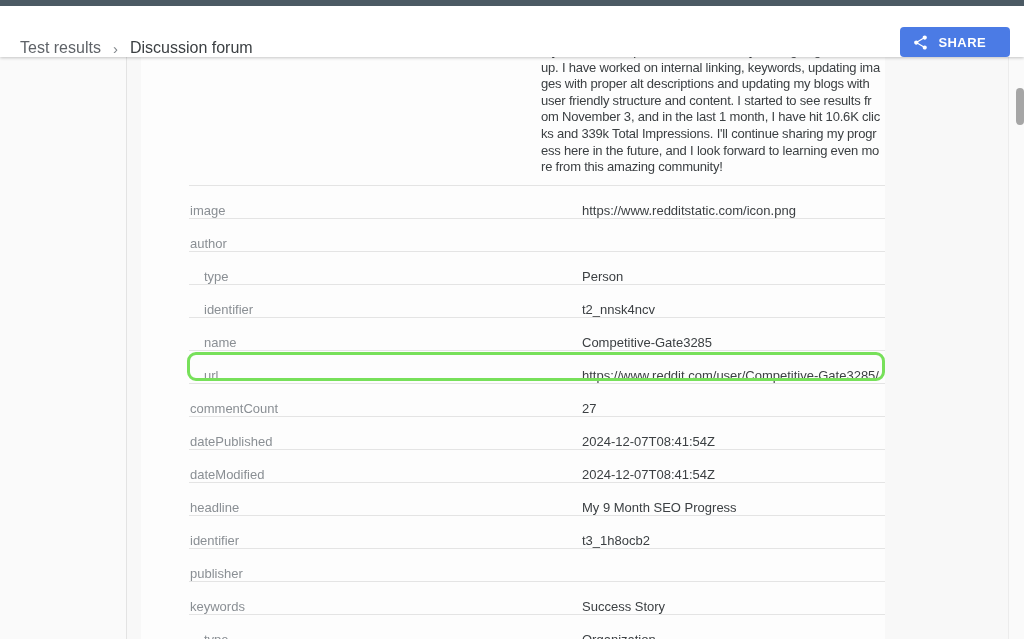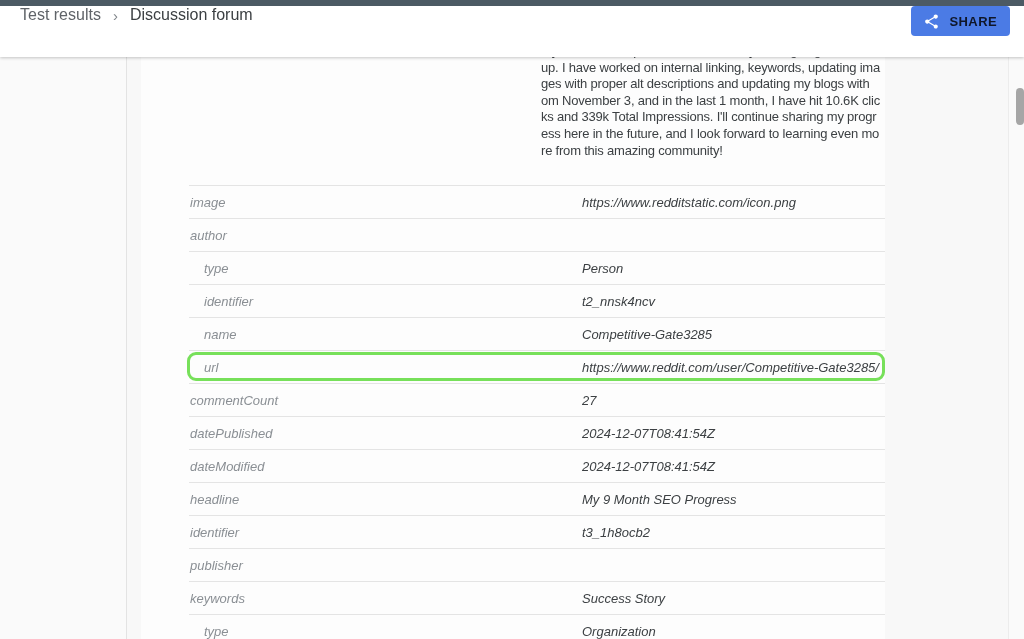--- a/index.html
+++ b/index.html
@@ -15,31 +15,31 @@
   .top-strip {
     position: absolute; top: 0; left: 0; right: 0; height: 6px;
     background: #4c5a64; z-index: 20;
   }
 
   
   .header {
     position: absolute; top: 6px; left: 0; right: 0; height: 51px;
     background: #ffffff; z-index: 10;
     box-shadow: 0 1px 3px rgba(0,0,0,0.22);
-    display: flex; align-items: flex-start;
+    display: flex; align-items: flex-end;
     padding: 0 14px 0 20px;
   }
   .breadcrumb { display: flex; align-items: center; font-size: 16px; }
   .crumb-root { color: #5f6368; cursor: pointer; }
   .crumb-sep { color: #80868b; margin: 0 12px; font-size: 15px; line-height: 1; }
   .crumb-current { color: #3c4043; font-weight: 400; }
   .header-spacer { flex: 1; }
   .share-btn {
-    background: #4b7be5; color: #0f172a; border: none; border-radius: 4px;
-    height: 30px; padding: 0 13px 0 12px; display: flex; align-items: center; gap: 9px;
+    background: #4b7be5; color: #ffffff; border: none; border-radius: 4px;
+    height: 30px; padding: 0 24px 0 12px; display: flex; align-items: center; gap: 9px;
     font-family: "Liberation Sans", sans-serif;
     font-size: 13px; font-weight: 700; letter-spacing: 0.4px; cursor: pointer;
     margin-right: 0px;
     margin-left: 18px;
   }
   .share-btn svg { display: block; }
 
   
   .content {
     position: absolute; top: 57px; left: 0; right: 0; bottom: 0;
@@ -73,21 +73,21 @@
     font-size: 13px; line-height: 16.6px; letter-spacing: -0.2px;
     color: #3c4043; white-space: nowrap;
   }
 
   
   .props-table {
     position: absolute; left: 48px; top: 128px; width: 708px;
   }
   .row {
     position: relative; height: 33px; border-top: 1px solid #e4e4e4;
-    display: flex; align-items: center; font-style: italic;
+    display: flex; align-items: flex-end;
   }
   .row-label {
     font-size: 13px; color: #8a8f94; padding-left: 1px;
   }
   .row.indent .row-label { padding-left: 15px; }
   .row-value {
     position: absolute; left: 352px; font-size: 13px; color: #3c4043;
     white-space: nowrap;
     margin-left: 41px;
   }
@@ -119,20 +119,21 @@
 </div>
 
 <div class="content">
   <div class="left-panel"></div>
 
   <div class="main-panel">
     <div class="post-text">
         <div class="text-line">my clicks and impressions have slowly been going</div>
         <div class="text-line">up. I have worked on internal linking, keywords, updating ima</div>
         <div class="text-line">ges with proper alt descriptions and updating my blogs with</div>
+        <div class="text-line">user friendly structure and content. I started to see results fr</div>
         <div class="text-line">om November 3, and in the last 1 month, I have hit 10.6K clic</div>
         <div class="text-line">ks and 339k Total Impressions. I'll continue sharing my progr</div>
         <div class="text-line">ess here in the future, and I look forward to learning even mo</div>
         <div class="text-line">re from this amazing community!</div>
       </div>
     <div class="props-table">
   <div class="row">
     <span class="row-label">image</span>
     <span class="row-value">https://www.redditstatic.com/icon.png</span>
   </div>

